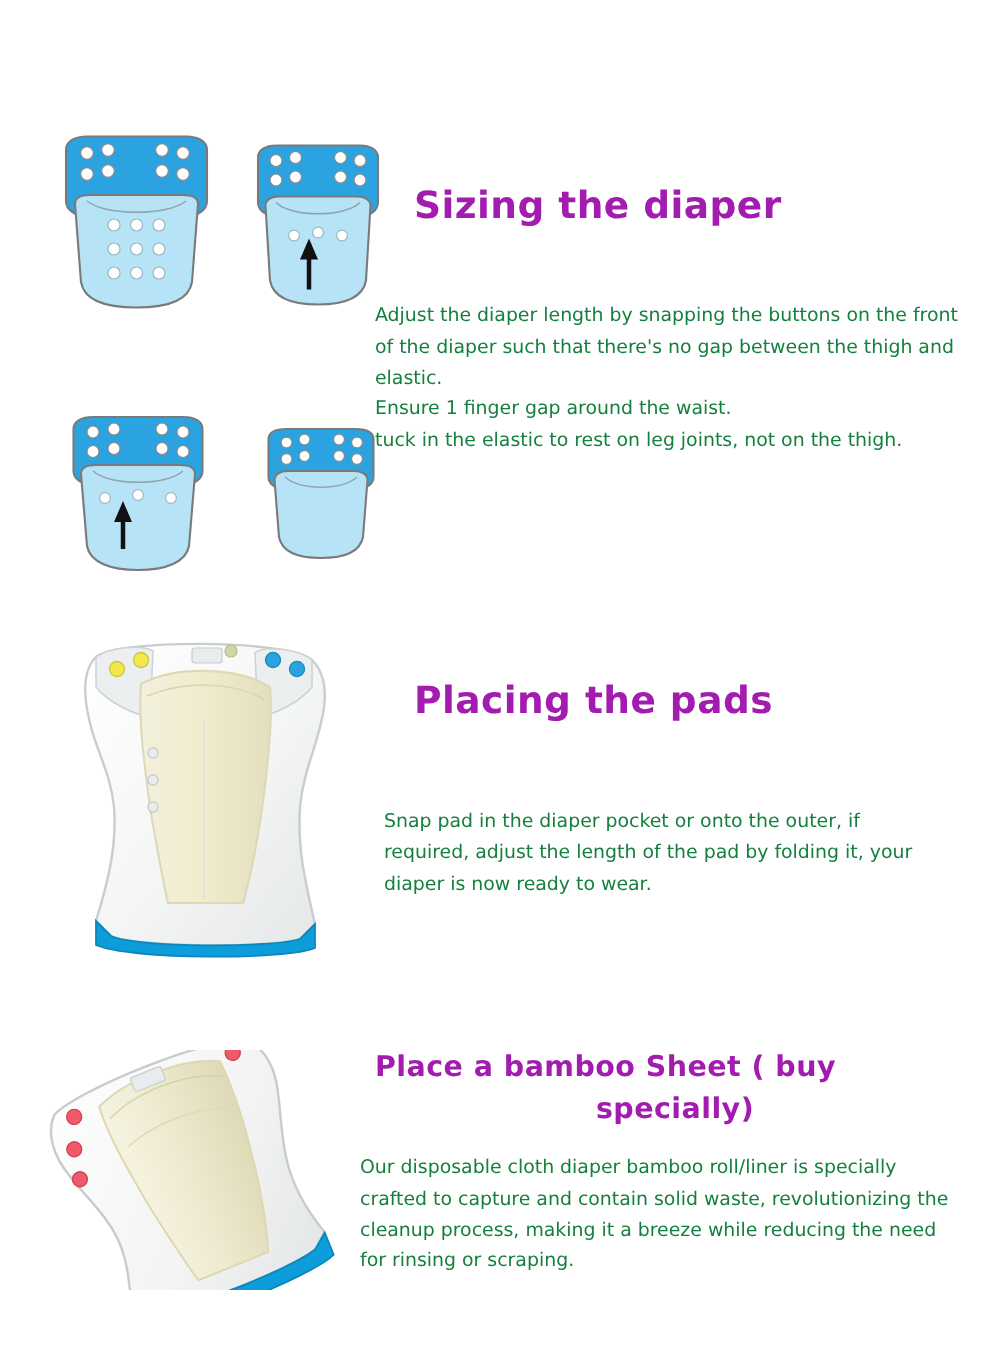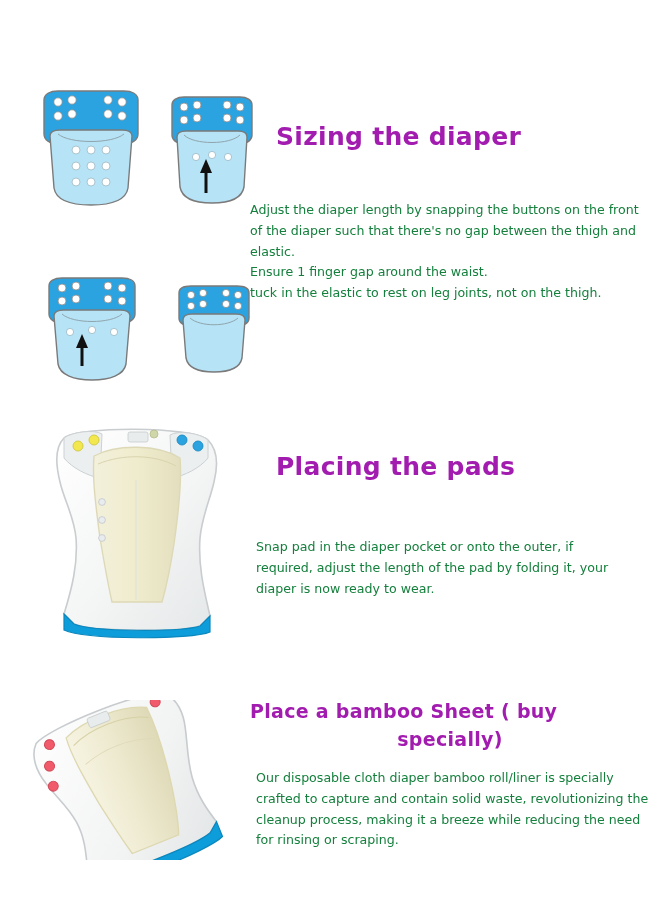--- a/index.html
+++ b/index.html
@@ -73,21 +73,21 @@
     left: 250px;
     top: 677px;
     width: 400px;
     font-size: 19px;
     line-height: 1.45;
     margin-top: 21px;
   }
   #bamboo-title .line2 { display: block; text-align: center; }
   #bamboo-text {
     position: absolute;
-    left: 256px;
+    left: 240px;
     top: 768px;
     width: 400px;
     font-size: 12.6px;
   }
 
   
   .art { position: absolute; }
 
   
   .diaper-svg { display: block; }

